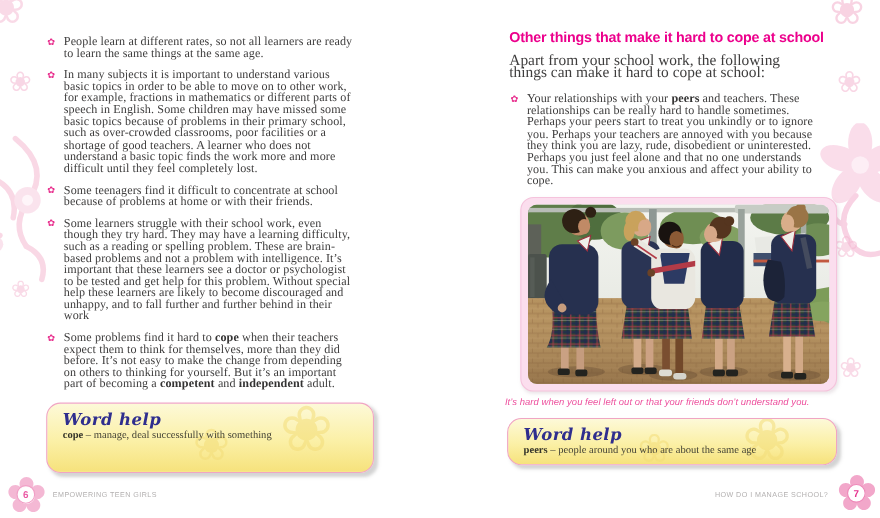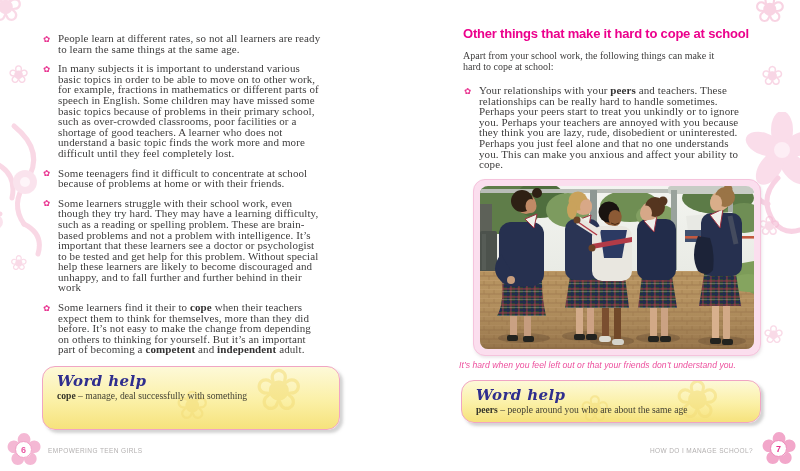--- a/index.html
+++ b/index.html
@@ -36,21 +36,21 @@
   #right-bullets .btext{width:262px;}
   
   .heading{
     position:absolute;left:463px;top:26px;width:320px;
     font-family:"Liberation Sans",sans-serif;
     font-weight:bold;font-size:13px;letter-spacing:-0.2px;
     color:#ec008c;
   }
   .intro{
     position:absolute;left:463px;top:51px;width:270px;
-    font-size:10px;line-height:10.6px;color:#3e3d3d;
+    font-size:14px;line-height:10.6px;color:#3e3d3d;
   }
   
   .photo-frame{
     position:absolute;left:473px;top:179px;width:288px;height:177px;
     background:#fbdeee;
     border:1px solid #f5c3dc;
     border-radius:12px;
     box-sizing:border-box;
     padding:6px;
     box-shadow:1px 2px 3px rgba(180,160,170,0.25);
@@ -173,21 +173,21 @@
     <span class="btext"><span>Some teenagers find it difficult to concentrate at school because of problems at home or with their friends.</span></span>
   </div>
 
   <div class="bullet">
     <span class="bflower">✿</span>
     <span class="btext"><span>Some learners struggle with their school work, even though they try hard. They may have a learning difficulty, such as a reading or spelling problem. These are brain-based problems and not a problem with intelligence. It’s important that these learners see a doctor or psychologist to be tested and get help for this problem. Without special help these learners are likely to become discouraged and unhappy, and to fall further and further behind in their work</span></span>
   </div>
 
   <div class="bullet">
     <span class="bflower">✿</span>
-    <span class="btext"><span>Some learners find it their to </span><b>cope</b><span> when their teachers expect them to think for themselves, more than they did before. It’s not easy to make the change from depending on others to thinking for yourself. But it’s an important part of becoming a </span><b>competent</b><span> and </span><b>independent</b><span> adult.</span></span>
+    <span class="btext"><span>Some problems find it hard to </span><b>cope</b><span> when their teachers expect them to think for themselves, more than they did before. It’s not easy to make the change from depending on others to thinking for yourself. But it’s an important part of becoming a </span><b>competent</b><span> and </span><b>independent</b><span> adult.</span></span>
   </div>
 </div>
 
 <div class="word-help wh-left">
   <span class="wh-deco" style="right:36px;top:-6px;font-size:58px;">❀</span>
   <span class="wh-deco" style="right:130px;top:18px;font-size:40px;">❀</span>
   <div class="wh-title">Word help</div>
   <div id="wh-left-entries">
   <div class="wh-entry"><b class="term">cope</b><span class="def"> – manage, deal successfully with something</span></div>
 

